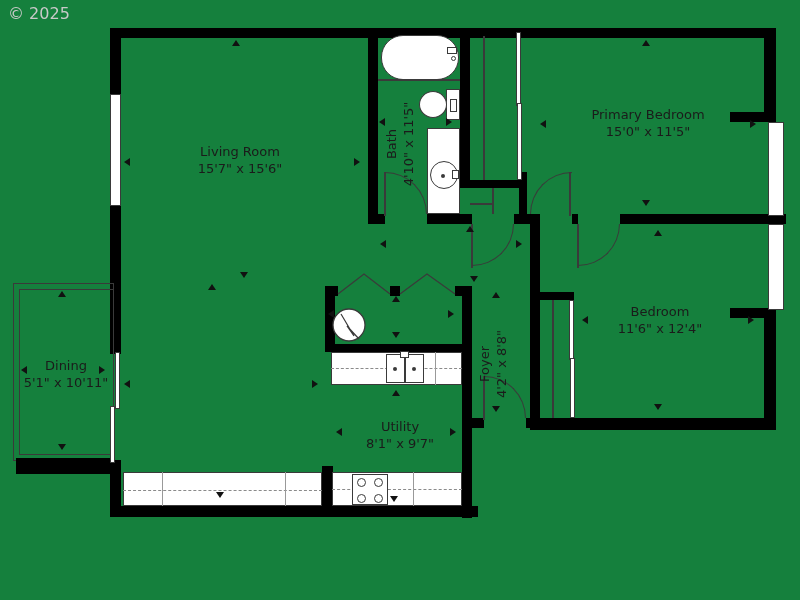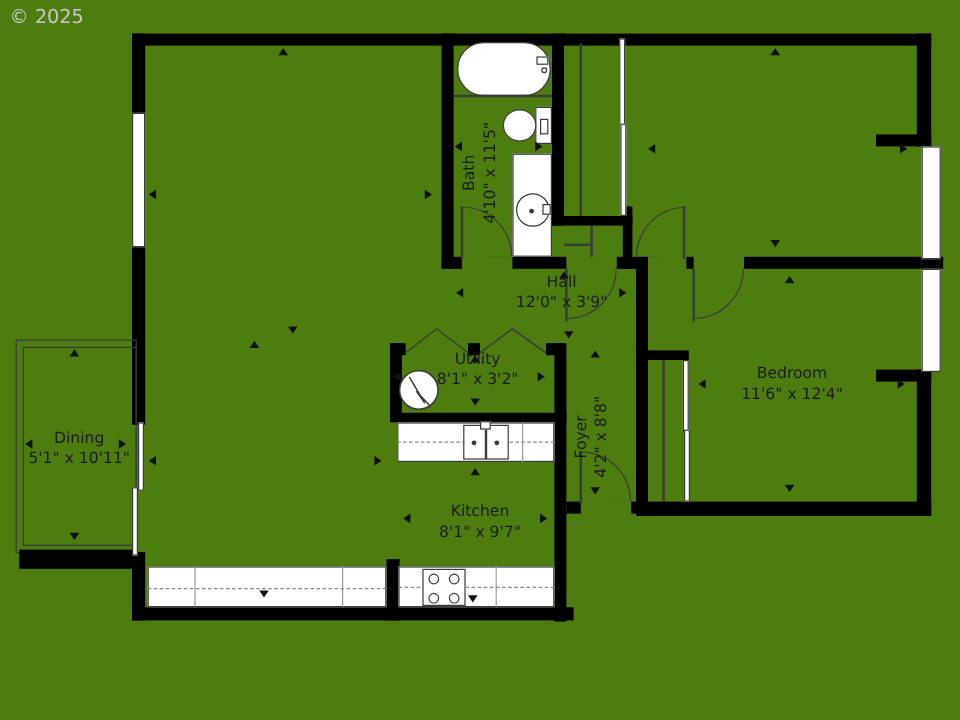--- a/index.html
+++ b/index.html
@@ -1,18 +1,18 @@
 <!DOCTYPE html>
 <html style="--wall: #000000; --line: #3a3a3a; --text: #1b1b1b; --watermark: #c9c9c9;"><head>
 <meta charset="utf-8">
 <style>
   *{box-sizing:border-box;margin:0;padding:0}
   html,body{background:#fff}
   body{font-family:"DejaVu Sans","Liberation Sans",sans-serif}
-  #plan{position:relative;width:800px;height:600px;background:#4d7c0f;overflow:hidden}
+  #plan{position:relative;width:800px;height:600px;background:#15803d;overflow:hidden}
   .wall{position:absolute;background:var(--wall,#000)}
   .thin{position:absolute;background:var(--line,#3a3a3a)}
   .fix{position:absolute;border:1.3px solid var(--line,#3a3a3a);background:#fff}
   .window{position:absolute;border:1.5px solid var(--line,#3a3a3a);background:#fff}
   .dashed{position:absolute;border-top:1px dashed #8a8a8a;height:0}
   .arc{position:absolute}
   .arc.ne{border-top:1.3px solid var(--line,#3a3a3a);border-right:1.3px solid var(--line,#3a3a3a);border-top-right-radius:100%}
   .arc.nw{border-top:1.3px solid var(--line,#3a3a3a);border-left:1.3px solid var(--line,#3a3a3a);border-top-left-radius:100%}
   .arc.se{border-bottom:1.3px solid var(--line,#3a3a3a);border-right:1.3px solid var(--line,#3a3a3a);border-bottom-right-radius:100%}
   .label{position:absolute;transform:translate(-50%,-50%);text-align:center;font-size:13px;color:var(--text,#1b1b1b);line-height:1.3;white-space:nowrap}
@@ -128,46 +128,46 @@
   <div class="thin" style="left:483px;top:376px;width:2px;height:44px"></div>
   <div class="arc ne" style="left:484px;top:376px;width:42px;height:42px"></div>
 
   <svg width="800" height="600">
     <path d="M338,294 L364,274 L390,294" fill="none" stroke="#3a3a3a" stroke-width="1.2"></path>
     <path d="M400,294 L427,274 L455,294" fill="none" stroke="#3a3a3a" stroke-width="1.2"></path>
     <circle cx="349" cy="325" r="16" fill="#fff" stroke="#3a3a3a" stroke-width="1.3"></circle>
     <path d="M341,314 L354,336 L347,326 L359,339" fill="none" stroke="#3a3a3a" stroke-width="1.2"></path>
   </svg>
 
+  <div class="label" style="left:240px;top:161px">
+    <div>Living Room</div>
+    <div>15'7" x 15'6"</div>
+  </div>
   <div class="label vert" style="left:401px;top:144px">
     <div>Bath</div>
     <div>4'10" x 11'5"</div>
   </div>
-  <div class="label" style="left:468px;top:245px">
-    <div>Hall</div>
-    <div>12'0" x 3'9"</div>
-  </div>
-  <div class="label" style="left:398px;top:309px">
-    <div>Utility</div>
-    <div>8'1" x 3'2"</div>
+  <div class="label" style="left:648px;top:124px">
+    <div>Primary Bedroom</div>
+    <div>15'0" x 11'5"</div>
   </div>
   <div class="label" style="left:660px;top:321px">
     <div>Bedroom</div>
     <div>11'6" x 12'4"</div>
   </div>
   <div class="label" style="left:66px;top:375px">
     <div>Dining</div>
     <div>5'1" x 10'11"</div>
   </div>
   <div class="label vert" style="left:494px;top:364px">
     <div>Foyer</div>
     <div>4'2" x 8'8"</div>
   </div>
   <div class="label" style="left:400px;top:436px">
-    <div>Kitchen</div>
+    <div>Utility</div>
     <div>8'1" x 9'7"</div>
   </div>
 
   <div class="ar up" style="left:232px;top:40px"></div>
   <div class="ar down" style="left:240px;top:272px"></div>
   <div class="ar left" style="left:124px;top:158px"></div>
   <div class="ar right" style="left:354px;top:158px"></div>
   <div class="ar left" style="left:379px;top:118px"></div>
   <div class="ar right" style="left:446px;top:118px"></div>
   <div class="ar up" style="left:642px;top:40px"></div>

